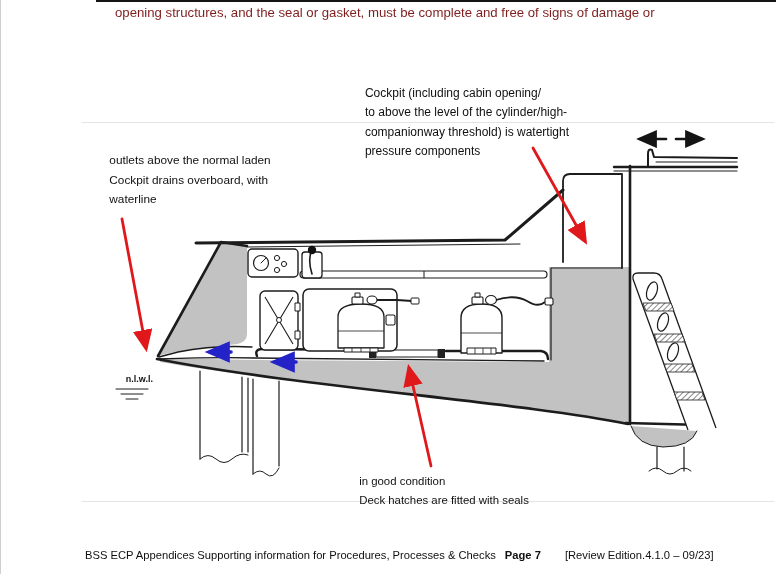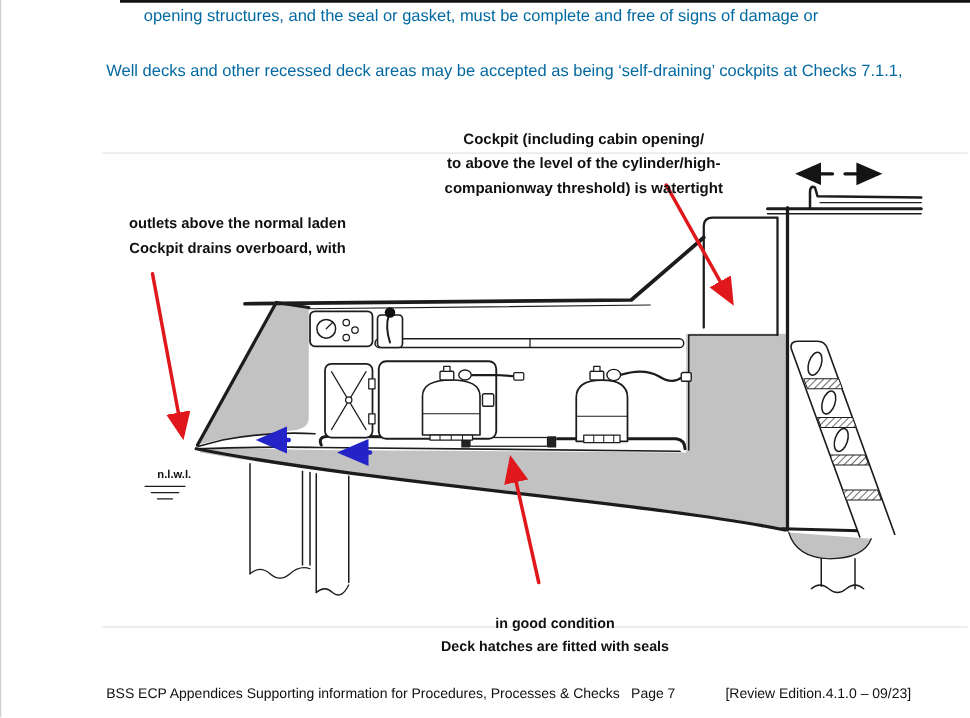--- a/index.html
+++ b/index.html
@@ -1,29 +1,29 @@
 <!DOCTYPE html>
 <html><head>
 <meta charset="utf-8">
 <style>
   html,body{margin:0;padding:0;}
   body{
     width:776px;height:574px;position:relative;overflow:hidden;
     background:#ffffff;color:#1a1a1a;
     font-family:"Liberation Sans", sans-serif;
   }
-  .para{position:absolute;font-size:13.2px;line-height:20.6px;white-space:nowrap;color:#0369a1;}
-  .fig-label{position:absolute;transform:translateX(-50%);text-align:center;font-weight:bold;
-    white-space:nowrap;color:#101010;margin-top:18px;}
+  .para{position:absolute;font-size:13.2px;line-height:20.6px;white-space:nowrap;color:#7f1d1d;}
+  .fig-label{position:absolute;transform:translateX(-50%);text-align:left;font-weight:normal;
+    white-space:nowrap;color:#101010;}
   .lbl-watertight{font-size:12px;line-height:19.4px;}
   .lbl-drains{font-size:11.8px;line-height:19.5px;}
   .lbl-hatches{font-size:11.4px;line-height:19px;}
   .footer{position:absolute;font-size:11.2px;white-space:nowrap;color:#101010;}
   .footer .sp1{margin-right:9px;margin-top:28px;}
-  .footer .bold{font-weight:normal;margin-right:40px;}
+  .footer .bold{font-weight:bold;margin-right:24px;}
   svg{position:absolute;left:0;top:0;}
 </style>
 </head>
 <body>
 
 <svg width="776" height="574" viewBox="0 0 776 574" aria-hidden="true">
   <defs>
     <pattern id="hatch" width="4" height="4" patternUnits="userSpaceOnUse" patternTransform="rotate(45)">
       <rect width="4" height="4" fill="#ffffff"></rect>
       <line x1="0" y1="0" x2="0" y2="4" stroke="#555555" stroke-width="1.4"></line>
@@ -168,32 +168,33 @@
   </g>
 
   <text x="153" y="382" text-anchor="end" font-size="9" font-weight="bold" fill="#111111" font-family="Liberation Sans, sans-serif">n.l.w.l.</text>
 </svg>
 
 <div class="para" style="left:115px;top:3px">
   <div>opening structures, and the seal or gasket, must be complete and free of signs of damage or</div>
 </div>
 
 <div class="para" style="left:85px;top:47px">
-  <div>Well decks and other recessed deck areas may be accepted as being ‘self-draining’ cockpits at Checks 7.1.1,</div>
 </div>
 
 <div class="fig-label lbl-watertight" style="left:467px;top:84px">
   <div>Cockpit (including cabin opening/</div>
   <div>to above the level of the cylinder/high-</div>
   <div>companionway threshold) is watertight</div>
+  <div>pressure components</div>
 </div>
 
 <div class="fig-label lbl-drains" style="left:190px;top:151px">
   <div>outlets above the normal laden</div>
   <div>Cockpit drains overboard, with</div>
+  <div>waterline</div>
 </div>
 
 <div class="fig-label lbl-hatches" style="left:444px;top:472px">
   <div>in good condition</div>
   <div>Deck hatches are fitted with seals</div>
 </div>
 
 <div class="footer" style="left:85px;top:549px">
   <span class="sp1">BSS ECP Appendices Supporting information for Procedures, Processes &amp; Checks</span><span class="bold">Page 7</span><span>[Review Edition.4.1.0 – 09/23]</span>
 </div>

